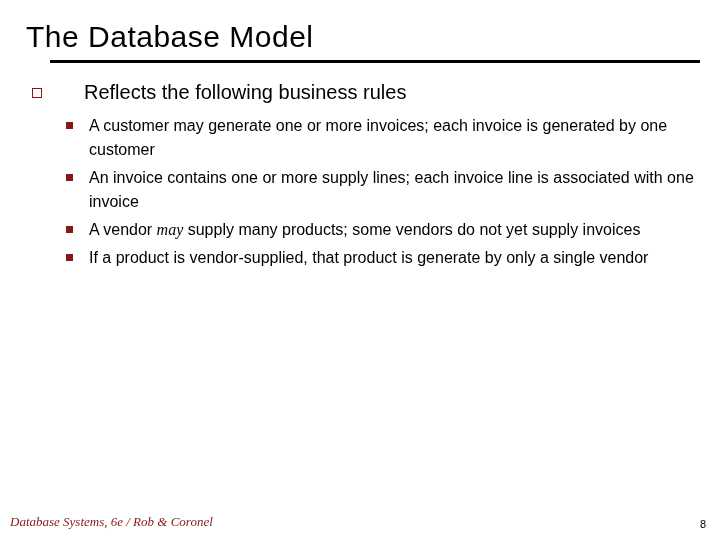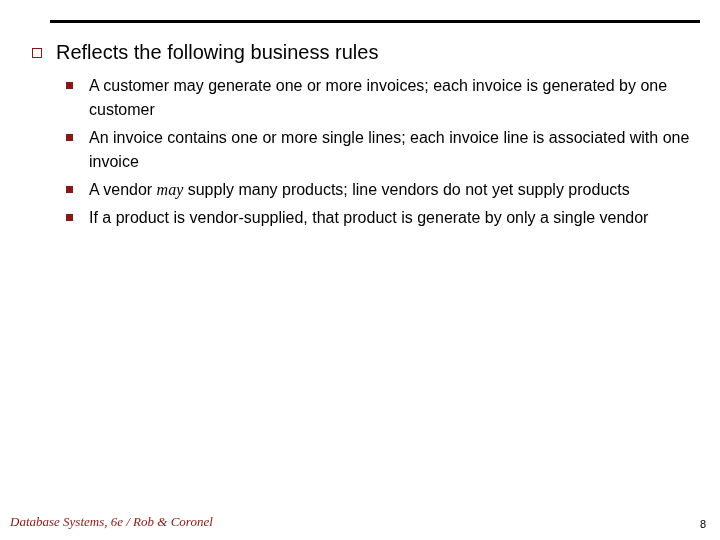--- a/index.html
+++ b/index.html
@@ -1,53 +1,54 @@
 <!DOCTYPE html>
 <html><head>
 <meta charset="utf-8">
 <style>
   * { margin: 0; padding: 0; box-sizing: border-box; }
   html, body { width: 720px; height: 540px; background: #fff; font-family: Verdana, Geneva, sans-serif; color: #000; }
   .slide { width: 720px; height: 540px; position: relative; padding: 20px 26px 0 26px; }
   .title { font-size: 30px; font-weight: 400; letter-spacing: 0.5px; margin-bottom: 6px; }
   .title-rule { height: 3px; background: #000; margin-left: 24px; margin-right: -6px; margin-bottom: 18px; }
-  .level1 { display: flex; align-items: flex-start; margin-left: 6px; margin-bottom: 10px; }
+  .level1 { display: flex; align-items: flex-start; margin-left: 6px; margin-bottom: 10px; gap: 28px; }
   .sq-open { width: 10px; height: 10px; border: 1.5px solid #8a1717; margin-top: 7px; margin-right: 14px; flex: 0 0 auto; }
   .level1-text { font-size: 20px; }
   .level2-wrap { margin-left: 40px; }
   .level2 { display: flex; align-items: flex-start; margin-bottom: 4px; }
   .sq-fill { width: 7px; height: 7px; background: #8a1717; margin-top: 8px; margin-right: 16px; flex: 0 0 auto; }
   .level2-text { font-size: 16px; line-height: 1.5; }
   .em { font-style: italic; font-family: Liberation Serif, serif; }
   .footer { position: absolute; left: 10px; bottom: 10px; font-family: Georgia, 'Times New Roman', serif; font-style: italic; font-size: 13px; color: #8a1717; }
   .pagenum { position: absolute; right: 14px; bottom: 10px; font-size: 11px; color: #000; }
 </style>
 </head>
 <body>
 
 <div class="slide">
+  <h1 class="title">The Database Model</h1>
   <div class="title-rule"></div>
 
   <div class="level1">
     <span class="sq-open"></span>
     <span class="level1-text">Reflects the following business rules</span>
   </div>
 
   <div class="level2-wrap">
     <div class="level2">
       <span class="sq-fill"></span>
       <span class="level2-text">A customer may generate one or more invoices; each invoice is generated by one customer</span>
     </div>
     <div class="level2">
       <span class="sq-fill"></span>
-      <span class="level2-text">An invoice contains one or more single lines; each invoice line is associated with one invoice</span>
+      <span class="level2-text">An invoice contains one or more supply lines; each invoice line is associated with one invoice</span>
     </div>
     <div class="level2">
       <span class="sq-fill"></span>
-      <span class="level2-text"><span>A vendor </span><span class="em">may</span><span> supply many products; line vendors do not yet supply products</span></span>
+      <span class="level2-text"><span>A vendor </span><span class="em">may</span><span> supply many products; some vendors do not yet supply invoices</span></span>
     </div>
     <div class="level2">
       <span class="sq-fill"></span>
       <span class="level2-text">If a product is vendor-supplied, that product is generate by only a single vendor</span>
     </div>
   </div>
 
   <div class="footer">Database Systems, 6e / Rob &amp; Coronel</div>
   <div class="pagenum">8</div>
 </div>

